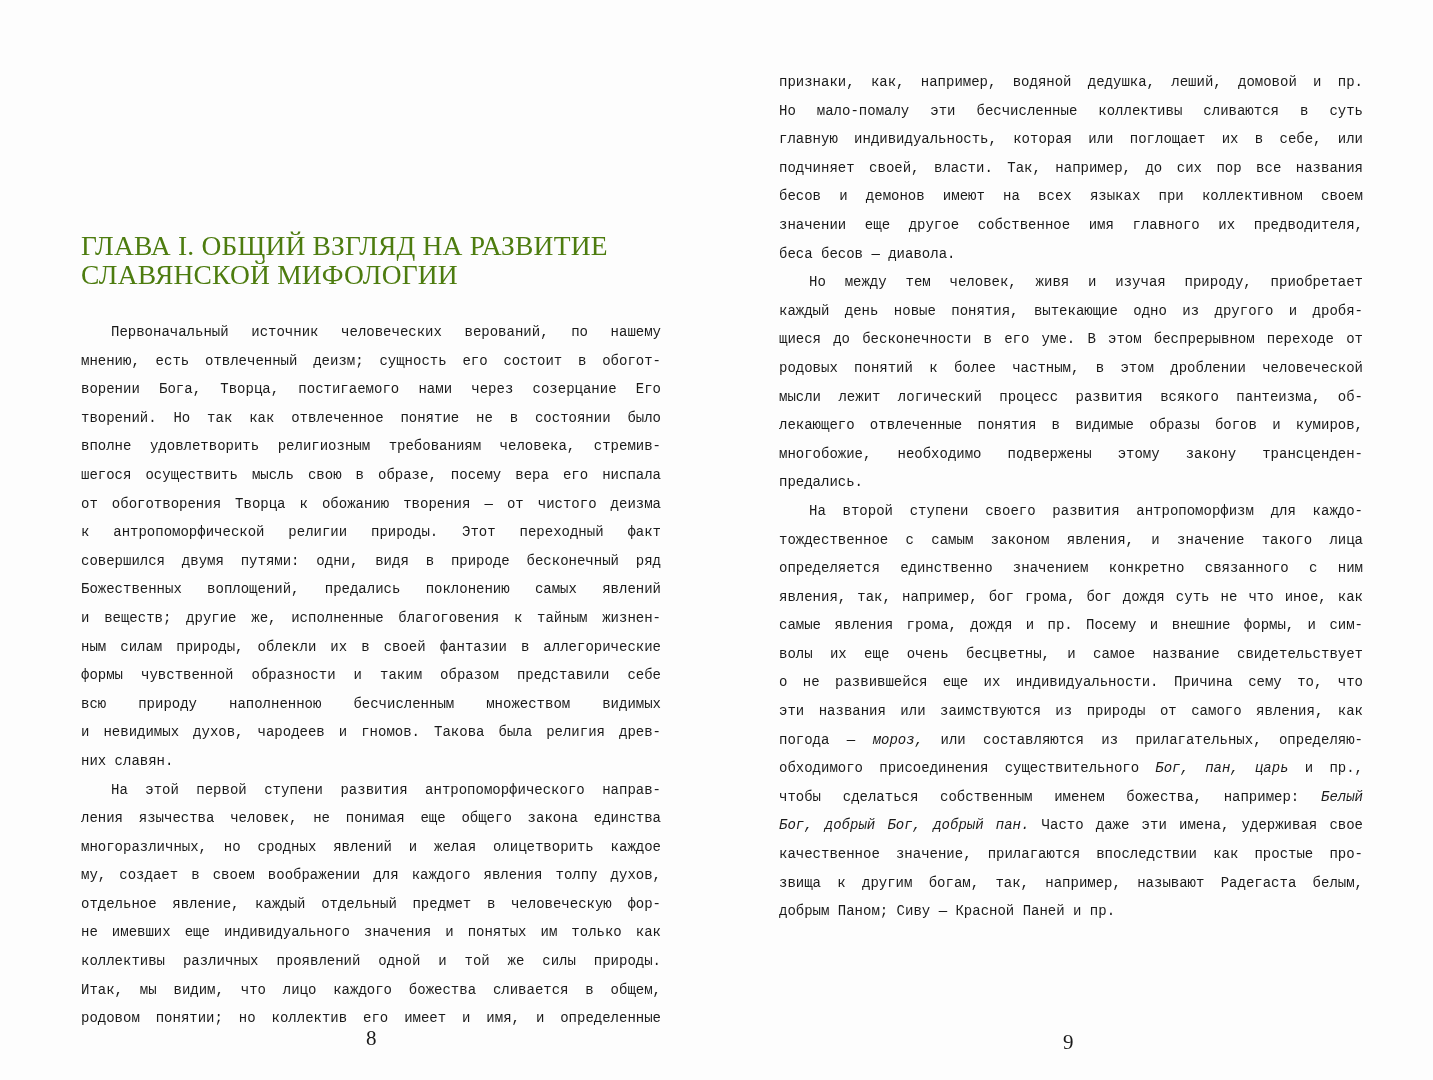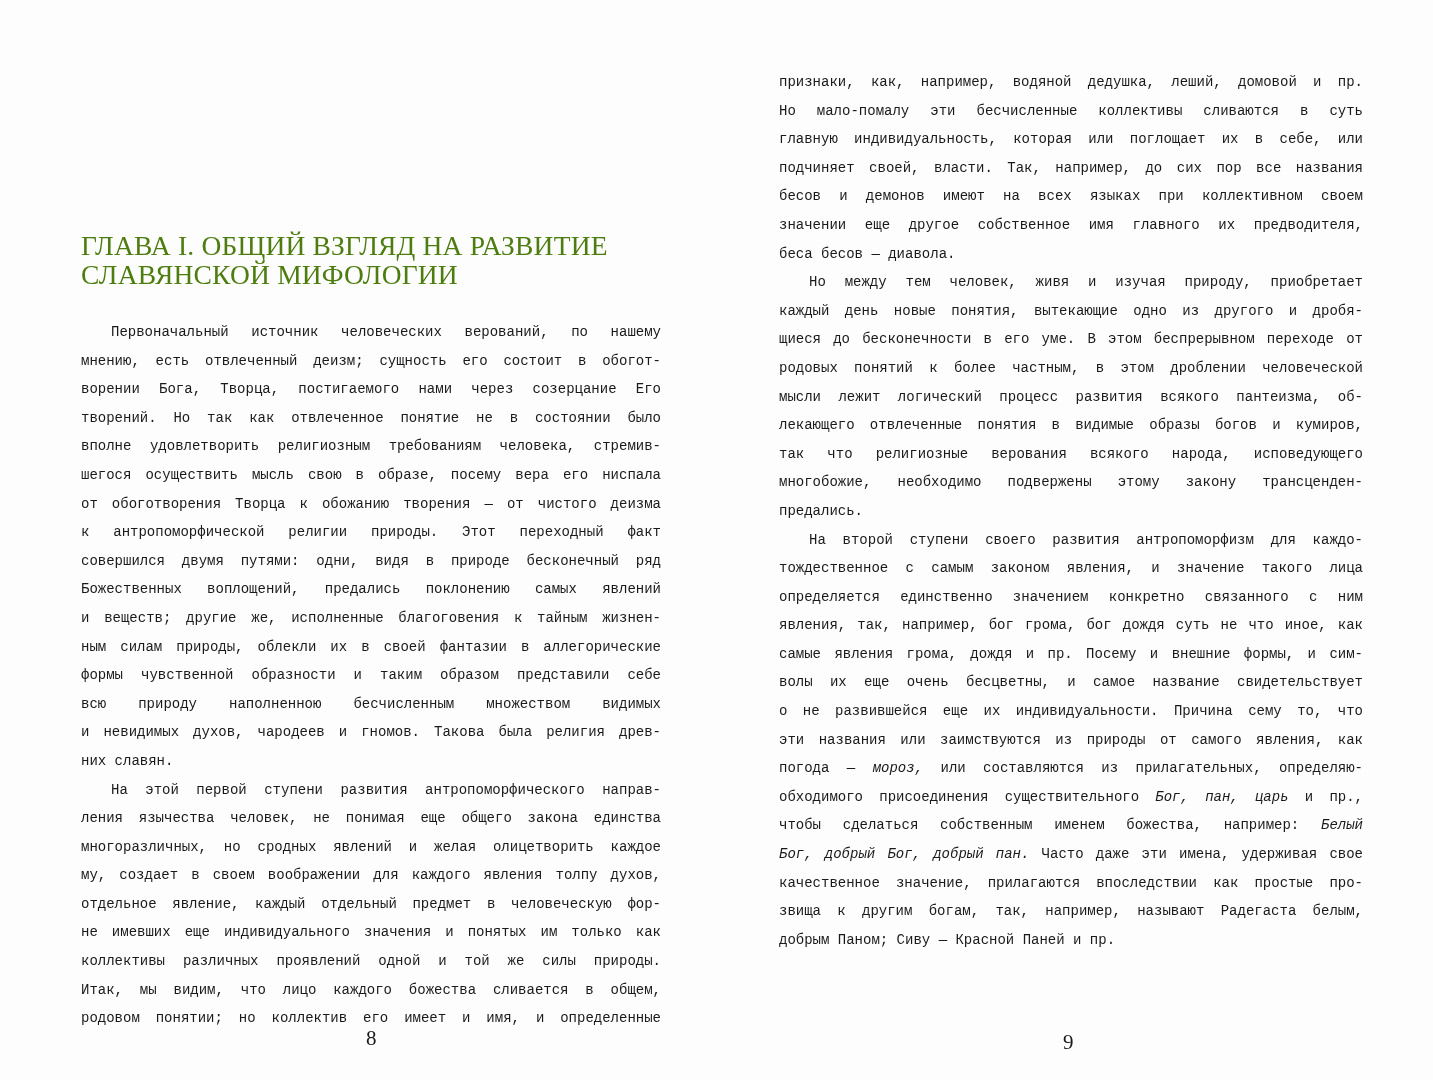--- a/index.html
+++ b/index.html
@@ -121,21 +121,20 @@
       <span class="line">подчиняет своей, власти. Так, например, до сих пор все названия</span>
       <span class="line">бесов и демонов имеют на всех языках при коллективном своем</span>
       <span class="line">значении еще другое собственное имя главного их предводителя,</span>
       <span class="line last">беса бесов — диавола.</span>
       <span class="line indent">Но между тем человек, живя и изучая природу, приобретает</span>
       <span class="line">каждый день новые понятия, вытекающие одно из другого и дробя-</span>
       <span class="line">щиеся до бесконечности в его уме. В этом беспрерывном переходе от</span>
       <span class="line">родовых понятий к более частным, в этом дроблении человеческой</span>
       <span class="line">мысли лежит логический процесс развития всякого пантеизма, об-</span>
       <span class="line">лекающего отвлеченные понятия в видимые образы богов и кумиров,</span>
-      <span class="line">так что религиозные верования всякого народа, исповедующего</span>
       <span class="line">многобожие, необходимо подвержены этому закону трансценден-</span>
       <span class="line last">предались.</span>
       <span class="line indent">На второй ступени своего развития антропоморфизм для каждо-</span>
       <span class="line">тождественное с самым законом явления, и значение такого лица</span>
       <span class="line">определяется единственно значением конкретно связанного с ним</span>
       <span class="line">явления, так, например, бог грома, бог дождя суть не что иное, как</span>
       <span class="line">самые явления грома, дождя и пр. Посему и внешние формы, и сим-</span>
       <span class="line">волы их еще очень бесцветны, и самое название свидетельствует</span>
       <span class="line">о не развившейся еще их индивидуальности. Причина сему то, что</span>
       <span class="line">эти названия или заимствуются из природы от самого явления, как</span>

